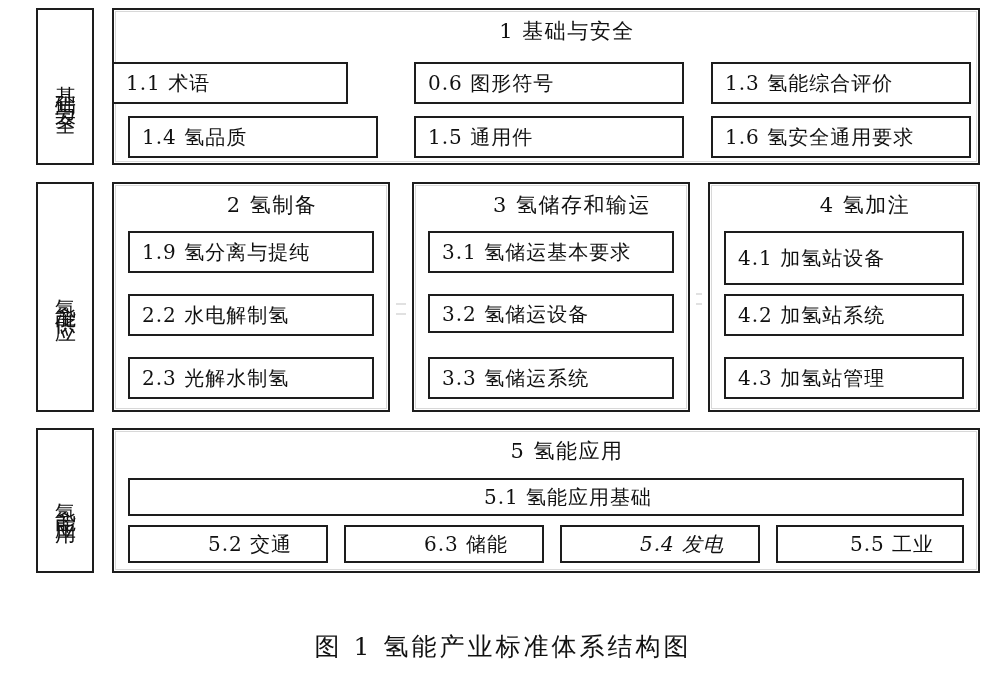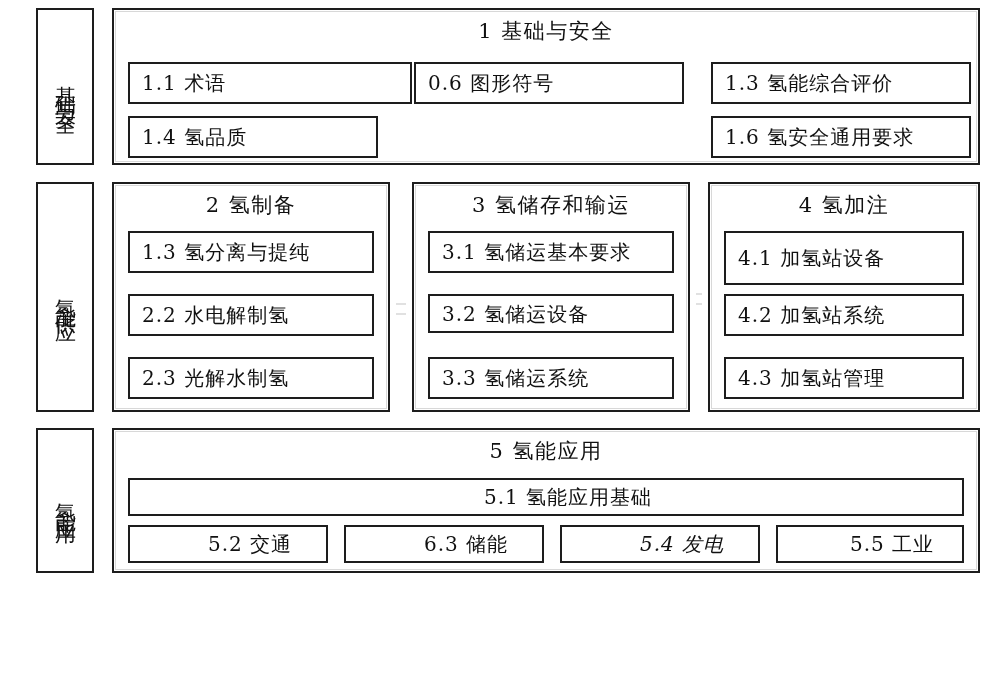--- a/index.html
+++ b/index.html
@@ -70,20 +70,21 @@
     line-height: 1;
     text-indent: 0;
   }
 
   
   .grp-title {
     position: absolute;
     font-size: 21px;
     letter-spacing: 1.5px;
     white-space: nowrap;
+    padding-left: 21px;
   }
 
   .leaf-label {
     font-size: 20px;
     letter-spacing: 1px;
     line-height: 1;
   }
 
   
   #caption {
@@ -110,46 +111,49 @@
 <div id="diagram">
 
   <div class="cat" style="left:36px; top:8px; width:58px; height:157px;">
     <span class="cat-label">基础与安全</span>
   </div>
 
   <div class="grp" style="left:112px; top:8px; width:868px; height:157px;"></div>
 
   <div class="grp-title" style="left:112px; top:17px; width:868px; text-align:center;">1  基础与安全</div>
 
-  <div class="leaf pad-l" style="left:128px; top:62px; width:284px; height:42px;">
+  <div class="leaf pad-l" style="left:112px; top:62px; width:236px; height:42px;">
     <span class="leaf-label">1.1  术语</span>
   </div>
   <div class="leaf pad-l" style="left:414px; top:62px; width:270px; height:42px;">
     <span class="leaf-label">0.6  图形符号</span>
   </div>
   <div class="leaf pad-l" style="left:711px; top:62px; width:260px; height:42px;">
     <span class="leaf-label">1.3  氢能综合评价</span>
   </div>
 
   <div class="leaf pad-l" style="left:128px; top:116px; width:250px; height:42px;">
     <span class="leaf-label">1.4  氢品质</span>
   </div>
+  <div class="leaf pad-l" style="left:414px; top:116px; width:270px; height:42px;">
+    <span class="leaf-label">1.5  通用件</span>
+  </div>
   <div class="leaf pad-l" style="left:711px; top:116px; width:260px; height:42px;">
     <span class="leaf-label">1.6  氢安全通用要求</span>
   </div>
 
   <div class="cat" style="left:36px; top:182px; width:58px; height:230px;">
     <span class="cat-label">氢能供应</span>
   </div>
 
   <div class="grp" style="left:112px; top:182px; width:278px; height:230px;"></div>
   <div class="grp-title" style="left:112px; top:191px; width:278px; text-align:center;">2  氢制备</div>
 
   <div class="leaf pad-l" style="left:128px; top:231px; width:246px; height:42px;">
-    <span class="leaf-label">1.3  氢分离与提纯</span>
+    <span class="leaf-label">1.9  氢分离与提纯</span>
   </div>
   <div class="leaf pad-l" style="left:128px; top:294px; width:246px; height:42px;">
     <span class="leaf-label">2.2  水电解制氢</span>
   </div>
   <div class="leaf pad-l" style="left:128px; top:357px; width:246px; height:42px;">
     <span class="leaf-label">2.3  光解水制氢</span>
   </div>
 
   <div class="grp" style="left:412px; top:182px; width:278px; height:230px;"></div>
   <div class="grp-title" style="left:412px; top:191px; width:278px; text-align:center;">3  氢储存和输运</div>
@@ -199,14 +203,15 @@
   </div>
   <div class="leaf center" style="left:776px; top:525px; width:188px; height:38px;">
     <span class="leaf-label">5.5  工业</span>
   </div>
 
   <div class="speck" style="left:396px; top:303px; width:10px; height:2px;"></div>
   <div class="speck" style="left:396px; top:313px; width:10px; height:2px;"></div>
   <div class="speck" style="left:696px; top:293px; width:6px; height:2px;"></div>
   <div class="speck" style="left:696px; top:303px; width:6px; height:2px;"></div>
 
+  <div id="caption">图 1  氢能产业标准体系结构图</div>
 
 </div>
 
 </body></html>

